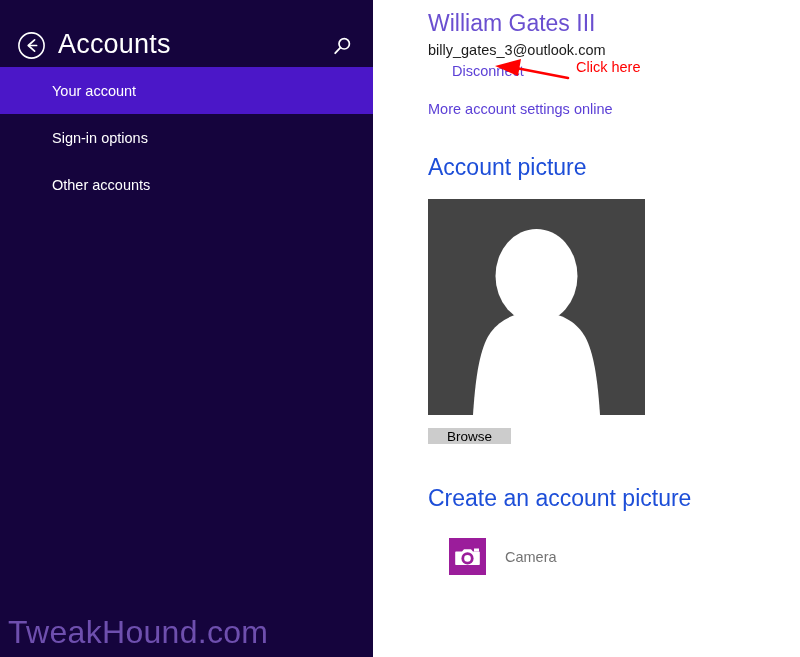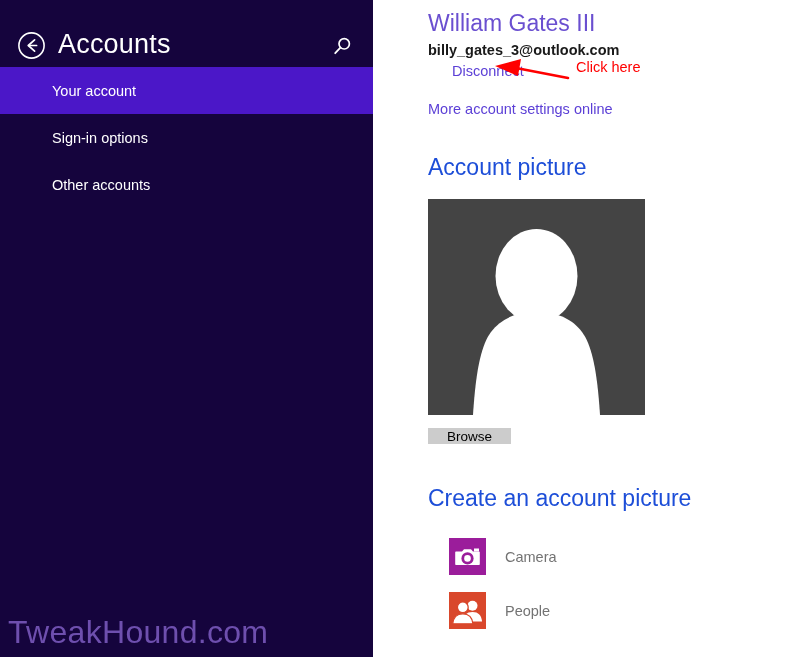--- a/index.html
+++ b/index.html
@@ -104,21 +104,20 @@
     font-weight: 400;
     line-height: 30px;
     white-space: nowrap;
   }
   .account-email {
     font-size: 14.5px;
     color: #1A1A1A;
     margin-top: 2px;
     line-height: 20px;
     white-space: nowrap;
-    font-weight: bold;
   }
   .link-row {
     margin-top: 1px;
     padding-left: 24px;
     line-height: 20px;
   }
   .link {
     font-size: 14.5px;
     color: #5B3FD6;
     cursor: pointer;
@@ -279,32 +278,20 @@
               <rect x="0" y="0" width="37" height="37" fill="#9B1D9B"></rect>
               <rect x="25" y="10.5" width="5" height="3" fill="#ffffff"></rect>
               <path d="M7 13.5 h6 l2-2.2 h7 l2 2.2 h6 a0.8 0.8 0 0 1 0.8 0.8 v12 a0.8 0.8 0 0 1 -0.8 0.8 h-23 a0.8 0.8 0 0 1 -0.8 -0.8 v-12 a0.8 0.8 0 0 1 0.8 -0.8 z" fill="#ffffff"></path>
               <circle cx="18.5" cy="20.4" r="6.1" fill="#9B1D9B"></circle>
               <circle cx="18.5" cy="20.4" r="3.3" fill="#ffffff"></circle>
             </svg>
           </div>
           <div class="tile-label">Camera</div>
         </div>
 
-        <div class="tile-row">
-          <div class="tile-icon">
-            <svg width="37" height="37" viewBox="0 0 37 37">
-              <rect x="0" y="0" width="37" height="37" fill="#D9472B"></rect>
-              <circle cx="23.5" cy="13.8" r="5" fill="#ffffff"></circle>
-              <path d="M23.5 20 c-6 0-9 3.3-9.6 9.6 h19.2 c-0.6-6.3-3.6-9.6-9.6-9.6 z" fill="#ffffff"></path>
-              <circle cx="13.8" cy="15.3" r="5.4" fill="#ffffff" stroke="#D9472B" stroke-width="1.3"></circle>
-              <path d="M13.8 21.8 c-6.3 0-9.5 3.5-10.1 10 h20.2 c-0.6-6.5-3.8-10-10.1-10 z" fill="#ffffff" stroke="#D9472B" stroke-width="1.3"></path>
-            </svg>
-          </div>
-          <div class="tile-label">People</div>
-        </div>
 
       </div>
     </div>
   </div>
 </div>
 
 <div class="annotation">
   <svg width="800" height="657" viewBox="0 0 800 657">
     <path d="M568 78 L516 68" stroke="#FF0000" stroke-width="2.6" fill="none" stroke-linecap="round"></path>
     <path d="M495 66 L521 59 L518 76 Z" fill="#FF0000"></path>

